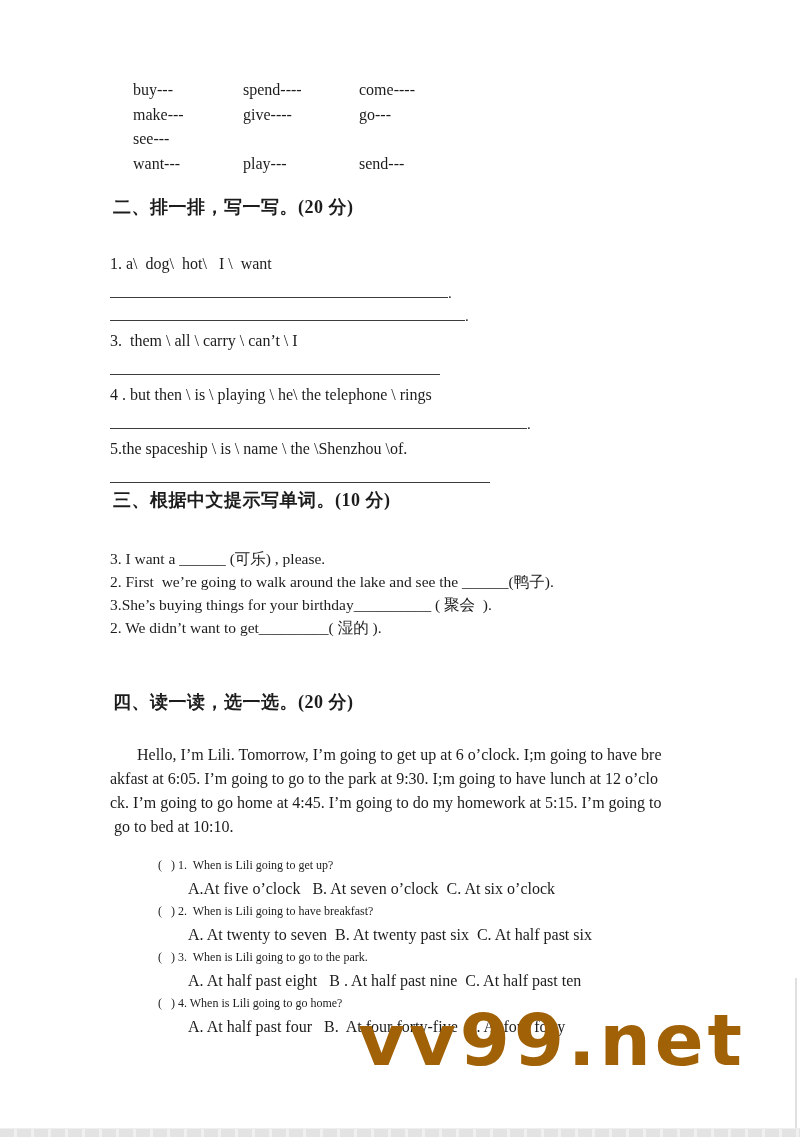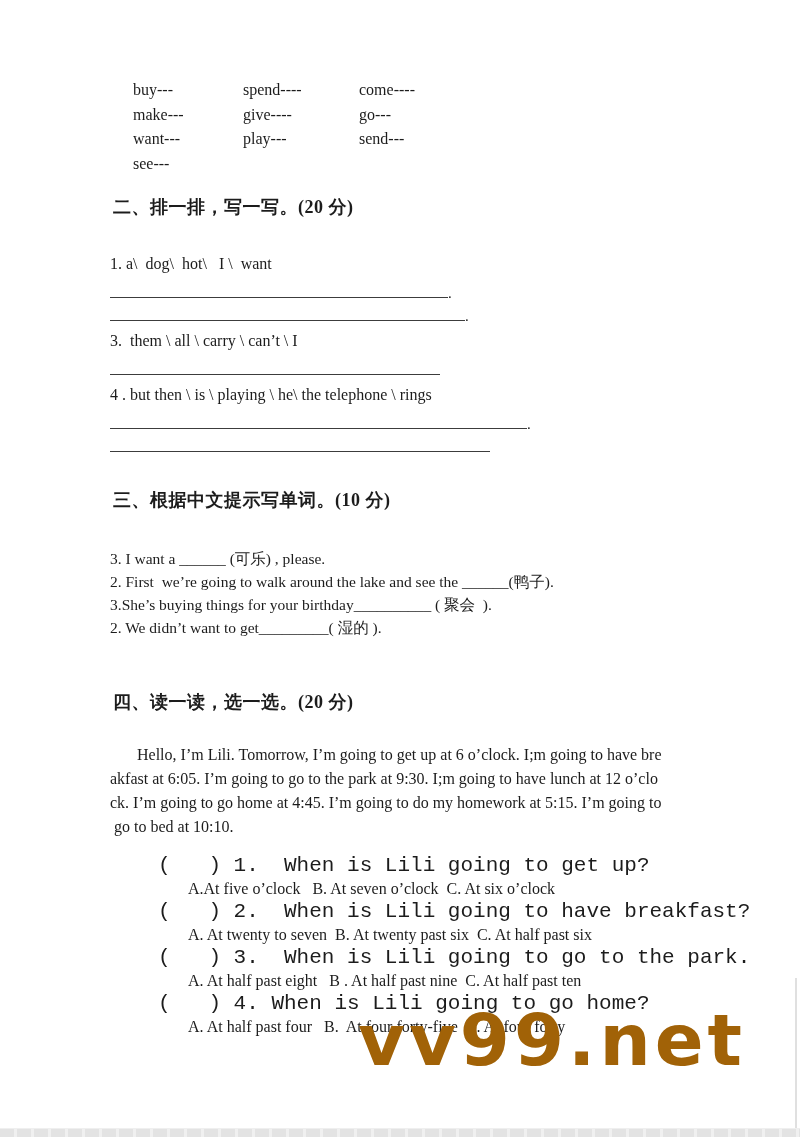--- a/index.html
+++ b/index.html
@@ -41,21 +41,21 @@
   .sec3 { top: 488px; }
   .sec3 .sec-title { margin-bottom: 35px; }
   .s3-item { font-size: 15.5px; line-height: 23px; }
 
   
   .sec4 { top: 690px; }
   .sec4 .sec-title { margin-bottom: 29px; }
   .passage-line { font-size: 16px; line-height: 24px; white-space: pre; }
   .passage-line.first { text-indent: 27px; }
   .questions { margin-top: 15px; }
-  .q-line { font-size: 21px; line-height: 23px; padding-left: 48px; white-space: pre; font-family: Liberation Mono, monospace; }
+  .q-line { font-size: 12px; line-height: 23px; padding-left: 48px; white-space: pre; }
   .opt-line { font-size: 16px; line-height: 23px; padding-left: 78px; white-space: pre; }
 
   
   .watermark {
     position: absolute;
     left: 358px;
     top: 998px;
     font-family: "DejaVu Sans", sans-serif;
     font-weight: 700;
     font-size: 72px;
@@ -90,28 +90,28 @@
       <span class="c1">buy---</span>
       <span class="c2">spend----</span>
       <span class="c3">come----</span>
     </div>
     <div class="word-row">
       <span class="c1">make---</span>
       <span class="c2">give----</span>
       <span class="c3">go---</span>
     </div>
     <div class="word-row">
+      <span class="c1">see---</span>
+      <span class="c2"></span>
+      <span class="c3"></span>
+    </div>
+    <div class="word-row">
       <span class="c1">want---</span>
       <span class="c2">play---</span>
       <span class="c3">send---</span>
-    </div>
-    <div class="word-row">
-      <span class="c1">see---</span>
-      <span class="c2"></span>
-      <span class="c3"></span>
     </div>
   </div>
 
   <div class="sec sec2">
     <div class="sec-title pre">二、排一排，写一写。(20 分)</div>
 
     <div class="s2-item">
       <div class="s2-text pre">1. a\  dog\  hot\   I \  want</div>
       <div class="s2-blankrow"><span class="rule bw1"></span><span class="tail">.</span></div>
     </div>
@@ -120,20 +120,21 @@
     </div>
     <div class="s2-item">
       <div class="s2-text pre">3.  them \ all \ carry \ can’t \ I</div>
       <div class="s2-blankrow"><span class="rule bw3"></span><span class="tail"></span></div>
     </div>
     <div class="s2-item">
       <div class="s2-text pre">4 . but then \ is \ playing \ he\ the telephone \ rings</div>
       <div class="s2-blankrow"><span class="rule bw4"></span><span class="tail">.</span></div>
     </div>
     <div class="s2-item">
+      <div class="s2-text pre">5.the spaceship \ is \ name \ the \Shenzhou \of.</div>
       <div class="s2-blankrow"><span class="rule bw5"></span><span class="tail"></span></div>
     </div>
   </div>
 
   <div class="sec sec3">
     <div class="sec-title pre">三、根据中文提示写单词。(10 分)</div>
     <div class="s3-item pre">3. I want a ______ (可乐) , please.</div>
     <div class="s3-item pre">2. First  we’re going to walk around the lake and see the ______(鸭子).</div>
     <div class="s3-item pre">3.She’s buying things for your birthday__________ ( 聚会  ).</div>
     <div class="s3-item pre">2. We didn’t want to get_________( 湿的 ).</div>

